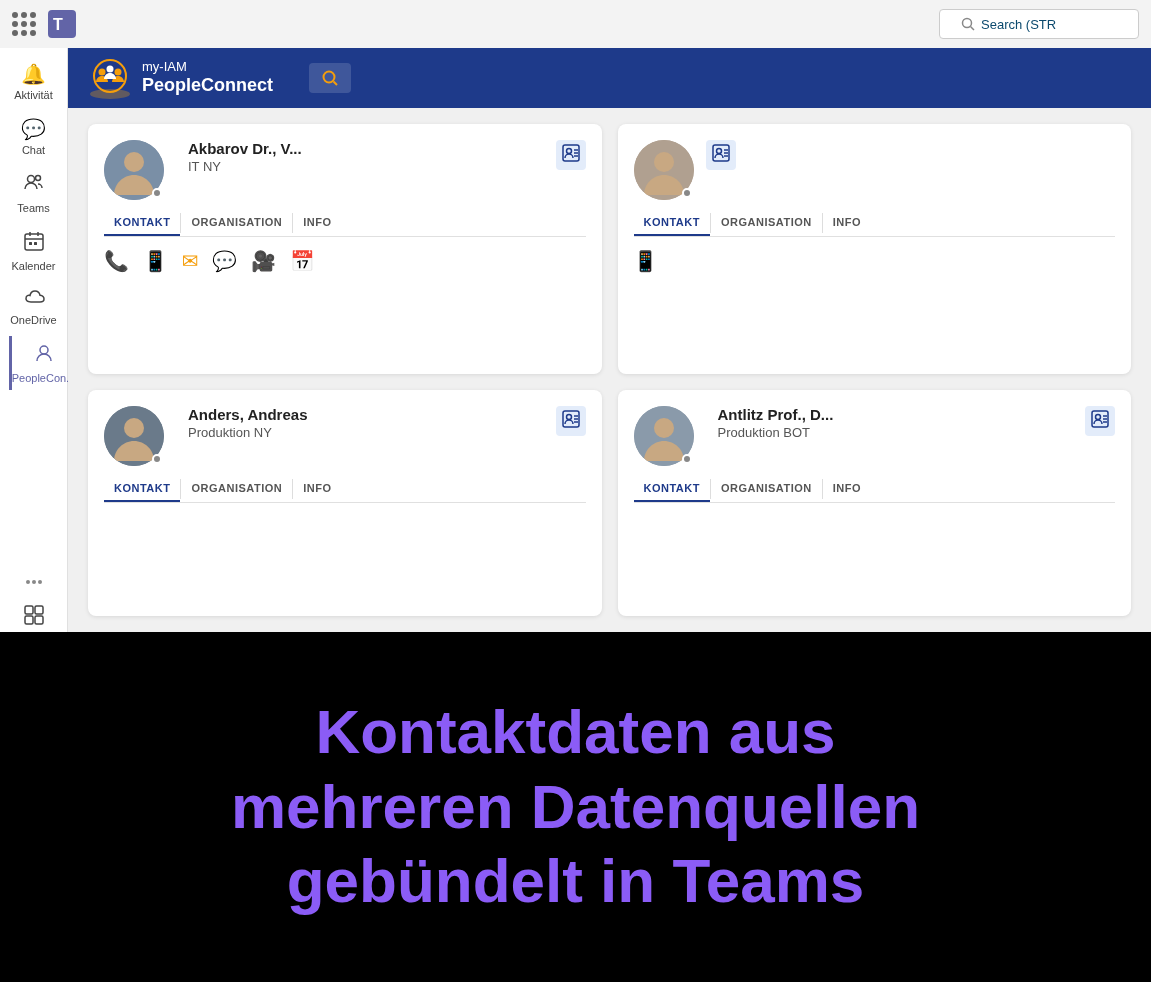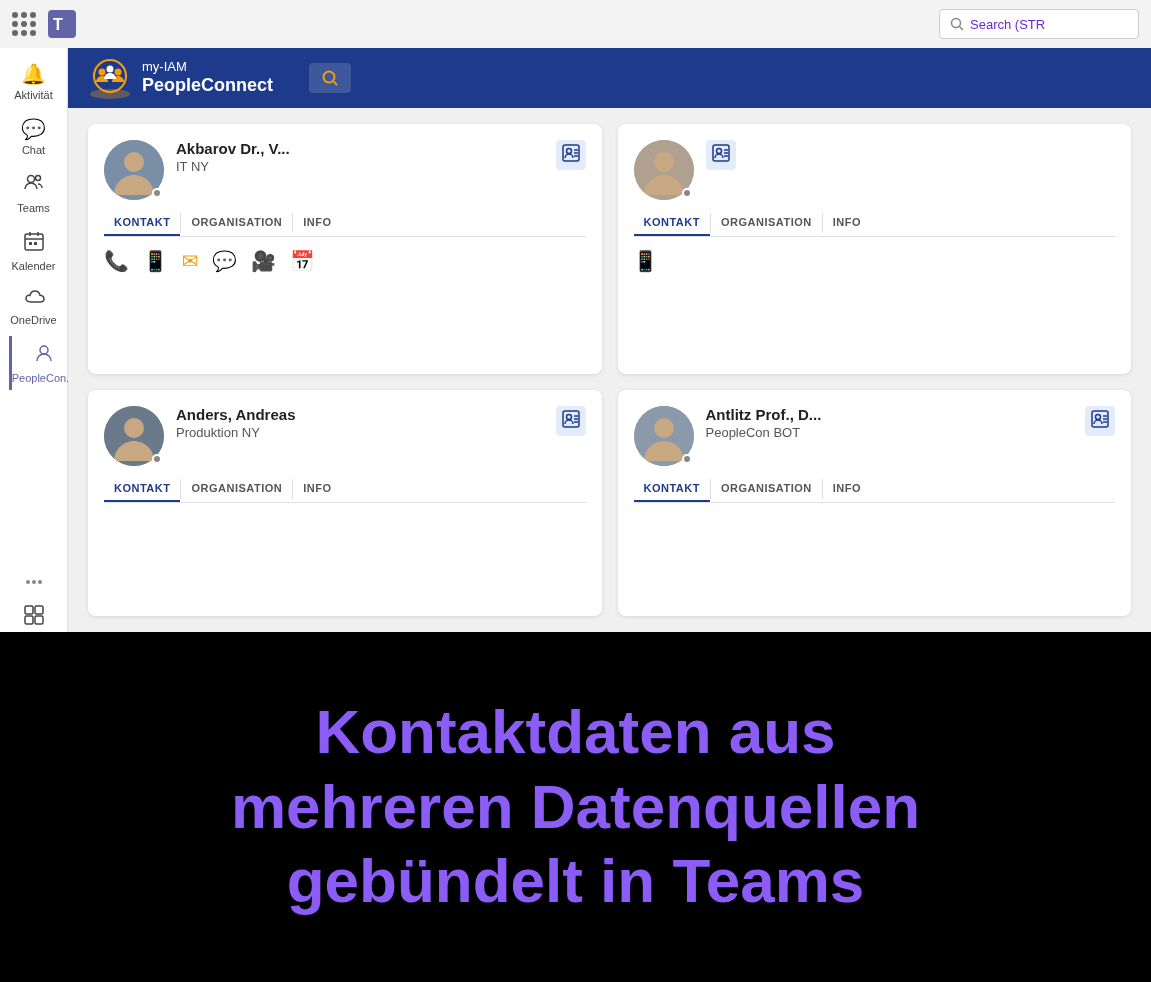--- a/index.html
+++ b/index.html
@@ -14,23 +14,23 @@
       padding: 0 12px;
       justify-content: space-between;
     }
     .top-bar-left { display: flex; align-items: center; gap: 12px; }
     .dots-grid { display: grid; grid-template-columns: repeat(3,6px); gap: 3px; }
     .dots-grid span { width: 6px; height: 6px; border-radius: 50%; background: #666; display: block; }
     .teams-logo { width: 28px; height: 28px; }
     .search-bar {
       display: flex; align-items: center;
       background: #fff; border: 1px solid #ccc;
-      border-radius: 4px; padding: 4px 10px;
+      border-radius: 4px; padding: 4px 21px;
       width: 200px; height: 30px;
-      color: #6d28d9; font-size: 13px;
+      color: #0c4a6e; font-size: 13px;
     }
     .search-bar svg { margin-right: 6px; }
 
     
     .main-layout { display: flex; height: calc(982px - 48px - 350px); }
 
     
     .sidebar {
       width: 68px;
       background: #fff;
@@ -108,21 +108,21 @@
     .avatar-status {
       width: 10px; height: 10px;
       border-radius: 50%;
       background: #92c353;
       position: absolute; bottom: 2px; right: 2px;
       border: 2px solid #fff;
     }
     .avatar-away {
       background: #888;
     }
-    .card-info { flex: 1; }
+    .card-info { flex: 1; margin-left: 12px; }
     .card-name { font-weight: 700; font-size: 15px; color: #222; }
     .card-dept { font-size: 13px; color: #555; margin-top: 2px; }
     .card-badge-btn {
       background: #e3ecfa; border: none; border-radius: 4px;
       padding: 4px 6px; cursor: pointer;
       color: #1e3a8a; font-size: 16px;
     }
 
     
     .card-tabs {
@@ -433,21 +433,21 @@
           <svg width="60" height="60" viewBox="0 0 60 60">
             <rect width="60" height="60" rx="30" fill="#8a9aaa"></rect>
             <circle cx="30" cy="22" r="10" fill="#c8a882"></circle>
             <path d="M10 55 c0-11 9-20 20-20 s20 9 20 20" fill="#c8a882"></path>
           </svg>
         </div>
         <div class="avatar-status avatar-away"></div>
       </div>
       <div class="card-info">
         <div class="card-name">Antlitz Prof., D...</div>
-        <div class="card-dept">PeopleCon BOT</div>
+        <div class="card-dept">Produktion BOT</div>
       </div>
       <button class="card-badge-btn">
         <svg width="18" height="18" viewBox="0 0 18 18" fill="none">
           <rect x="1" y="1" width="16" height="16" rx="2" stroke="#1e3a8a" stroke-width="1.5" fill="none"></rect>
           <circle cx="7" cy="7" r="2.5" stroke="#1e3a8a" stroke-width="1.5" fill="none"></circle>
           <path d="M3 14 c0-2.2 1.8-4 4-4 s4 1.8 4 4" stroke="#1e3a8a" stroke-width="1.5" fill="none"></path>
           <line x1="12" y1="6" x2="16" y2="6" stroke="#1e3a8a" stroke-width="1.5"></line>
           <line x1="12" y1="9" x2="16" y2="9" stroke="#1e3a8a" stroke-width="1.5"></line>
           <line x1="12" y1="12" x2="16" y2="12" stroke="#1e3a8a" stroke-width="1.5"></line>
         </svg>

